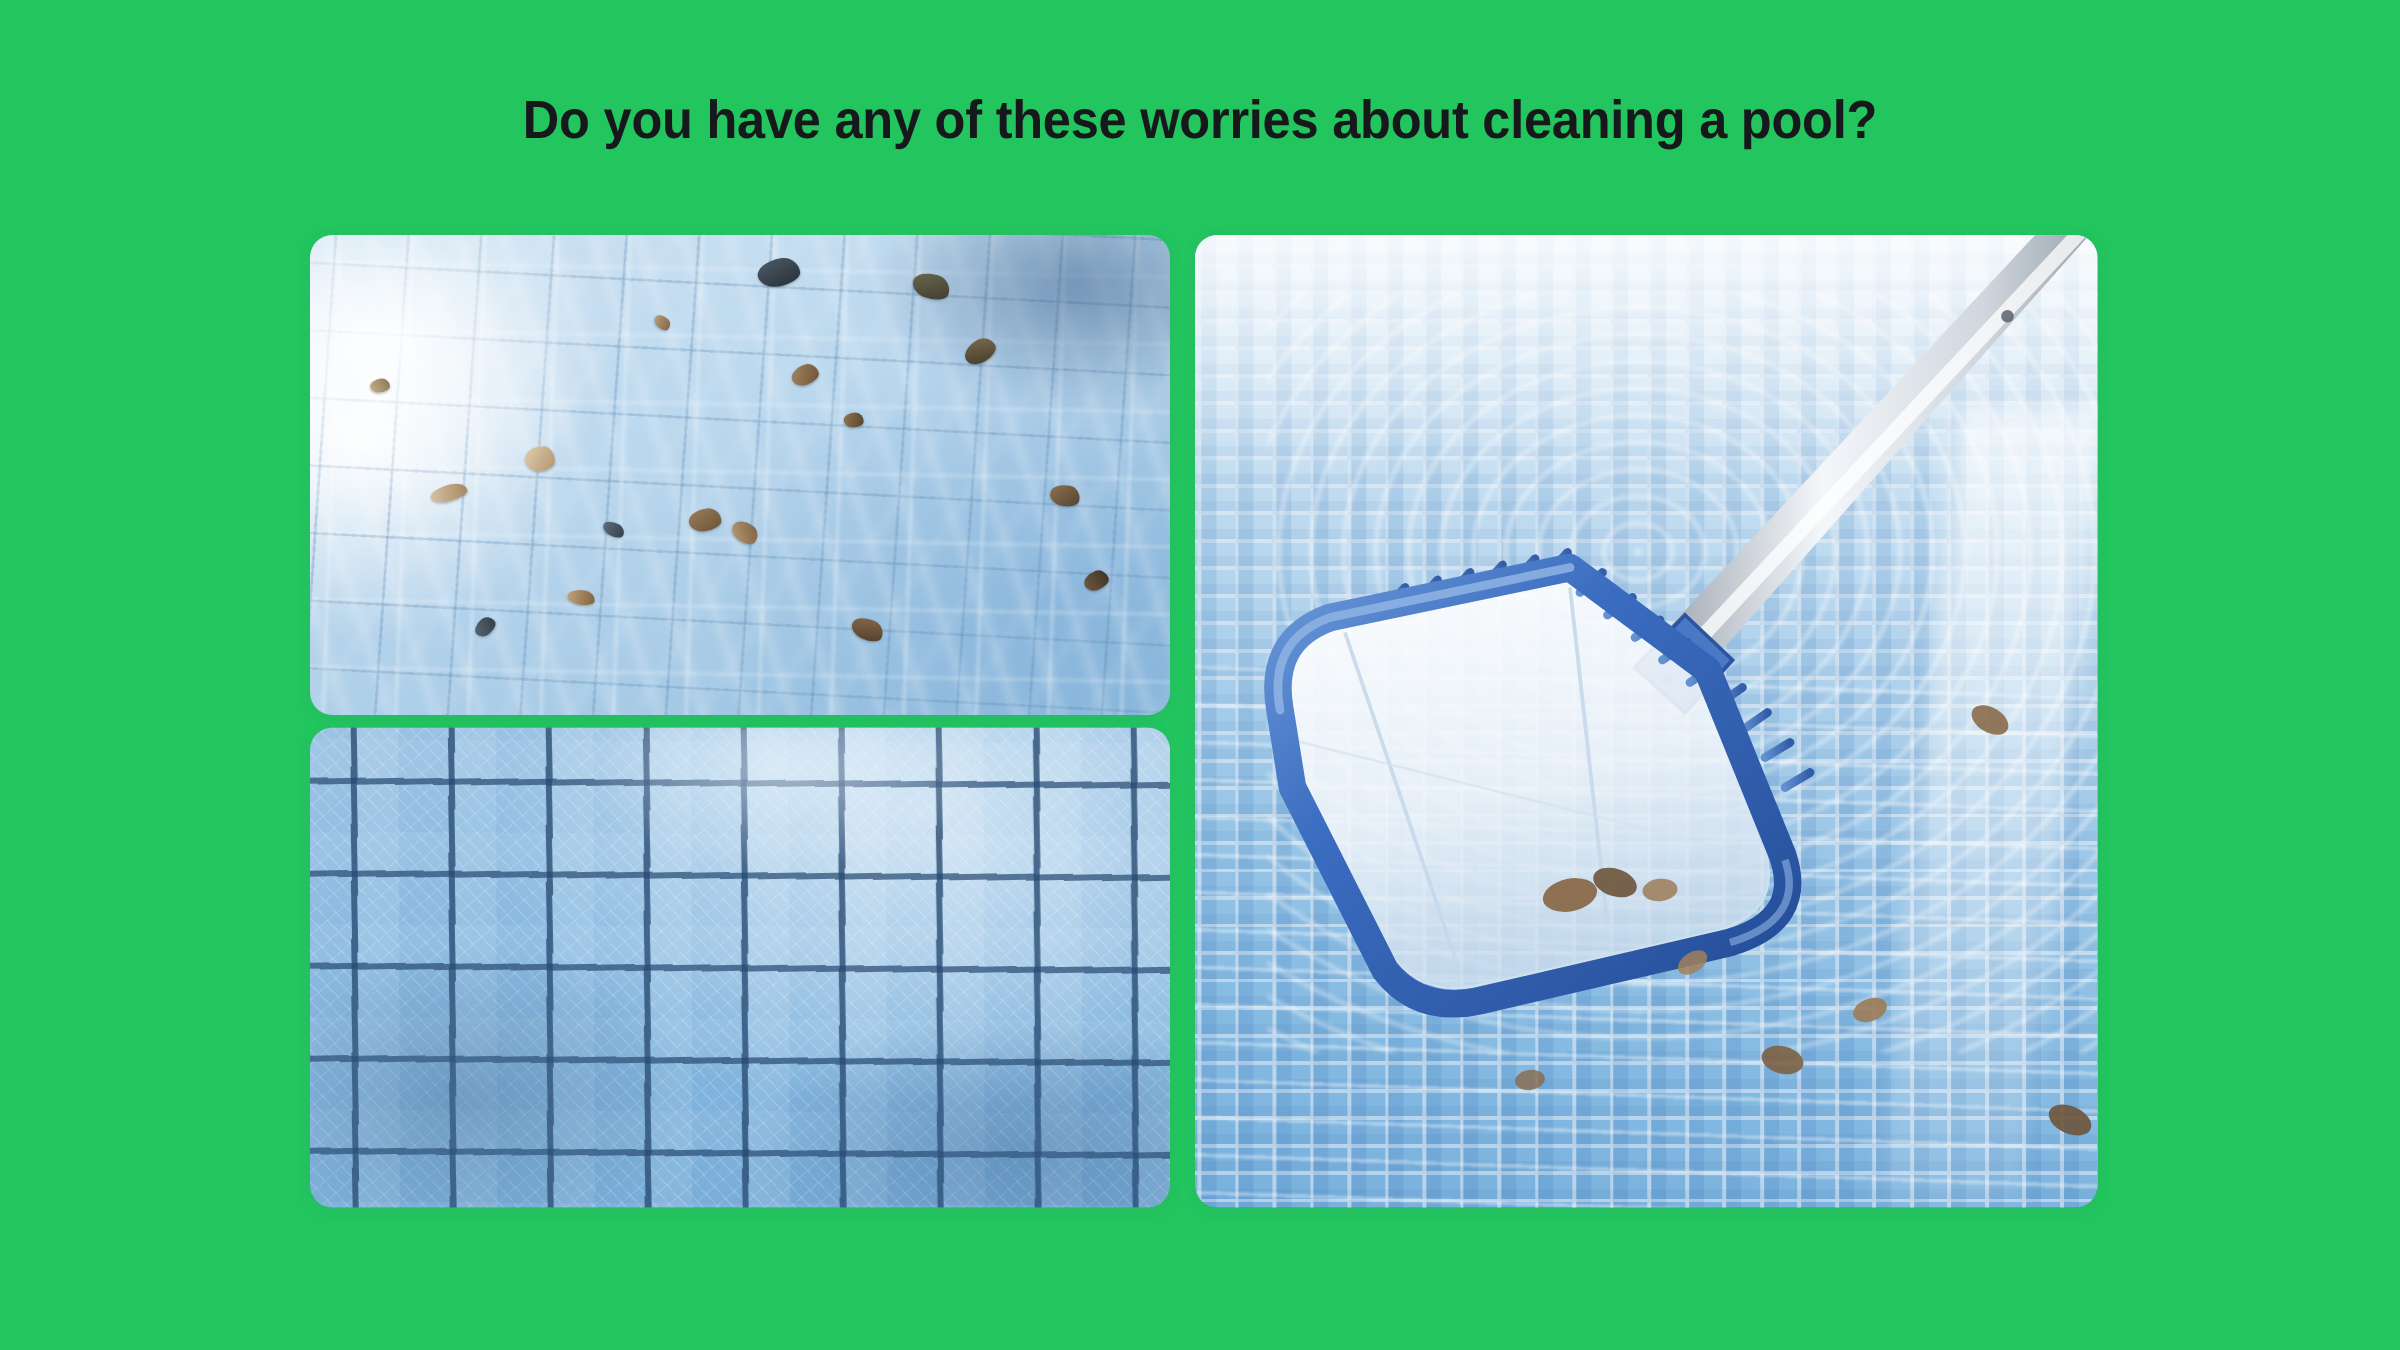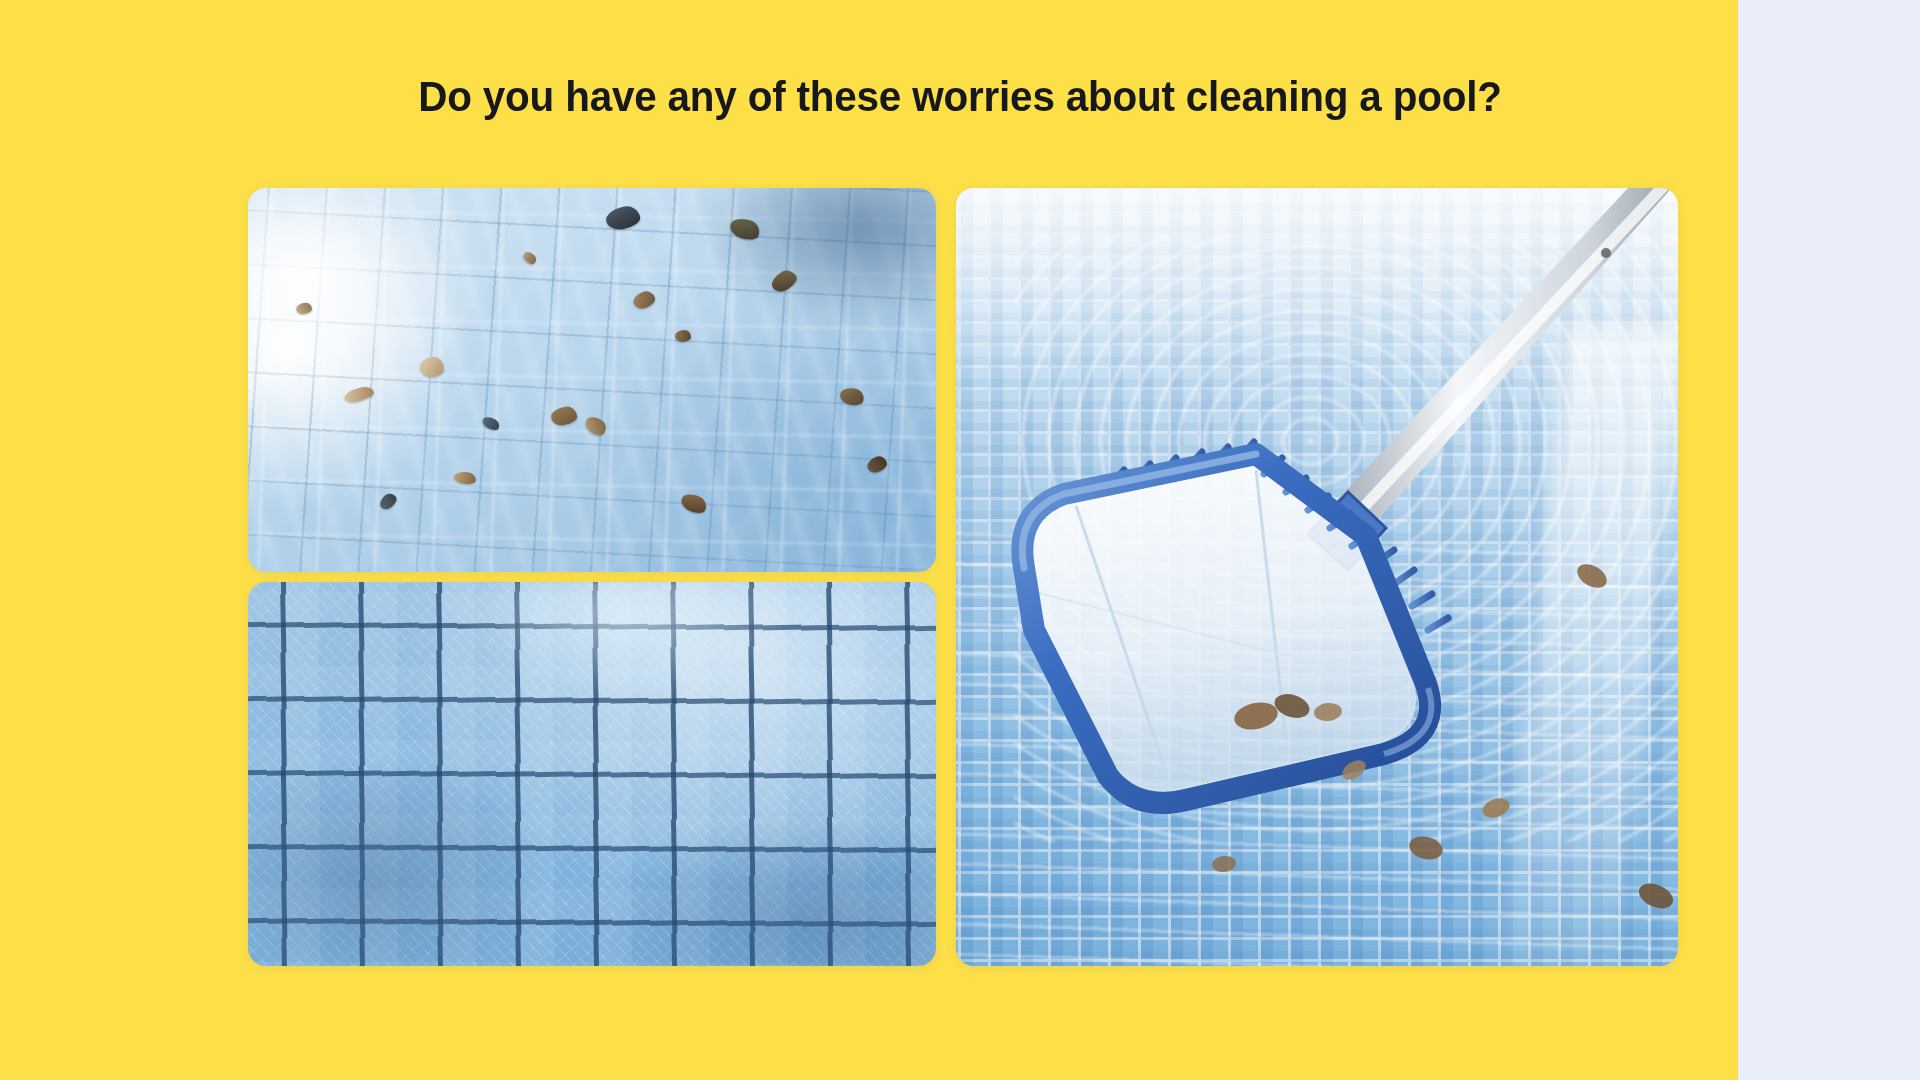--- a/index.html
+++ b/index.html
@@ -3,21 +3,21 @@
 <meta charset="utf-8">
 <title>Pool Cleaning Worries</title>
 <style>
   * { margin:0; padding:0; box-sizing:border-box; }
   html, body {
     width:1920px; height:1080px;
     background:#eaeefa;
     font-family:"Liberation Sans", sans-serif;
     overflow:hidden;
   }
-  .stage { position:relative; width:1738px; height:1080px; background:#fde047; }
+  .stage { position:relative; width:1920px; height:1080px; background:#22c55e; }
 
   
   .page-title {
     position:absolute; left:0; top:72px; width:1920px;
     text-align:center;
     font-size:43px; font-weight:bold; letter-spacing:-0.2px;
     color:#17181c;
     font-family:"Liberation Sans Narrow","Liberation Sans", sans-serif;
     transform:scaleX(0.94); transform-origin:center top;
   }

